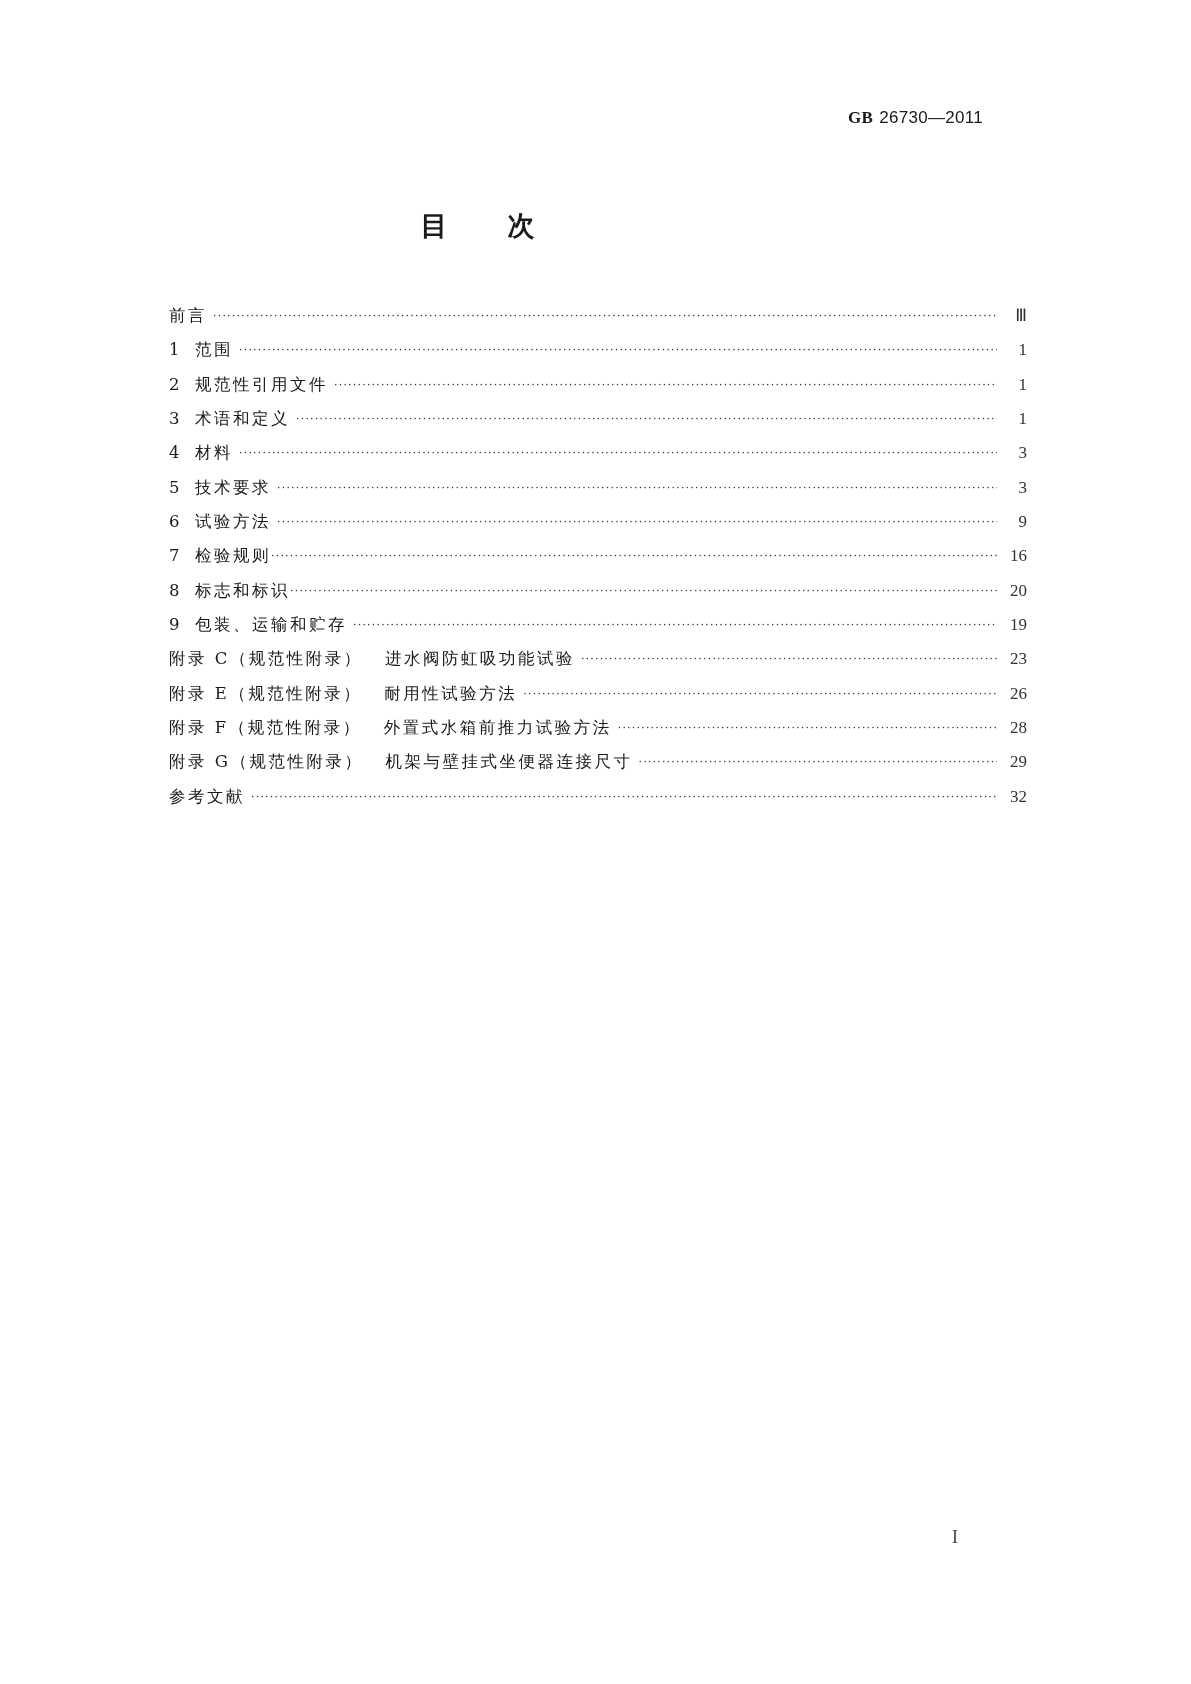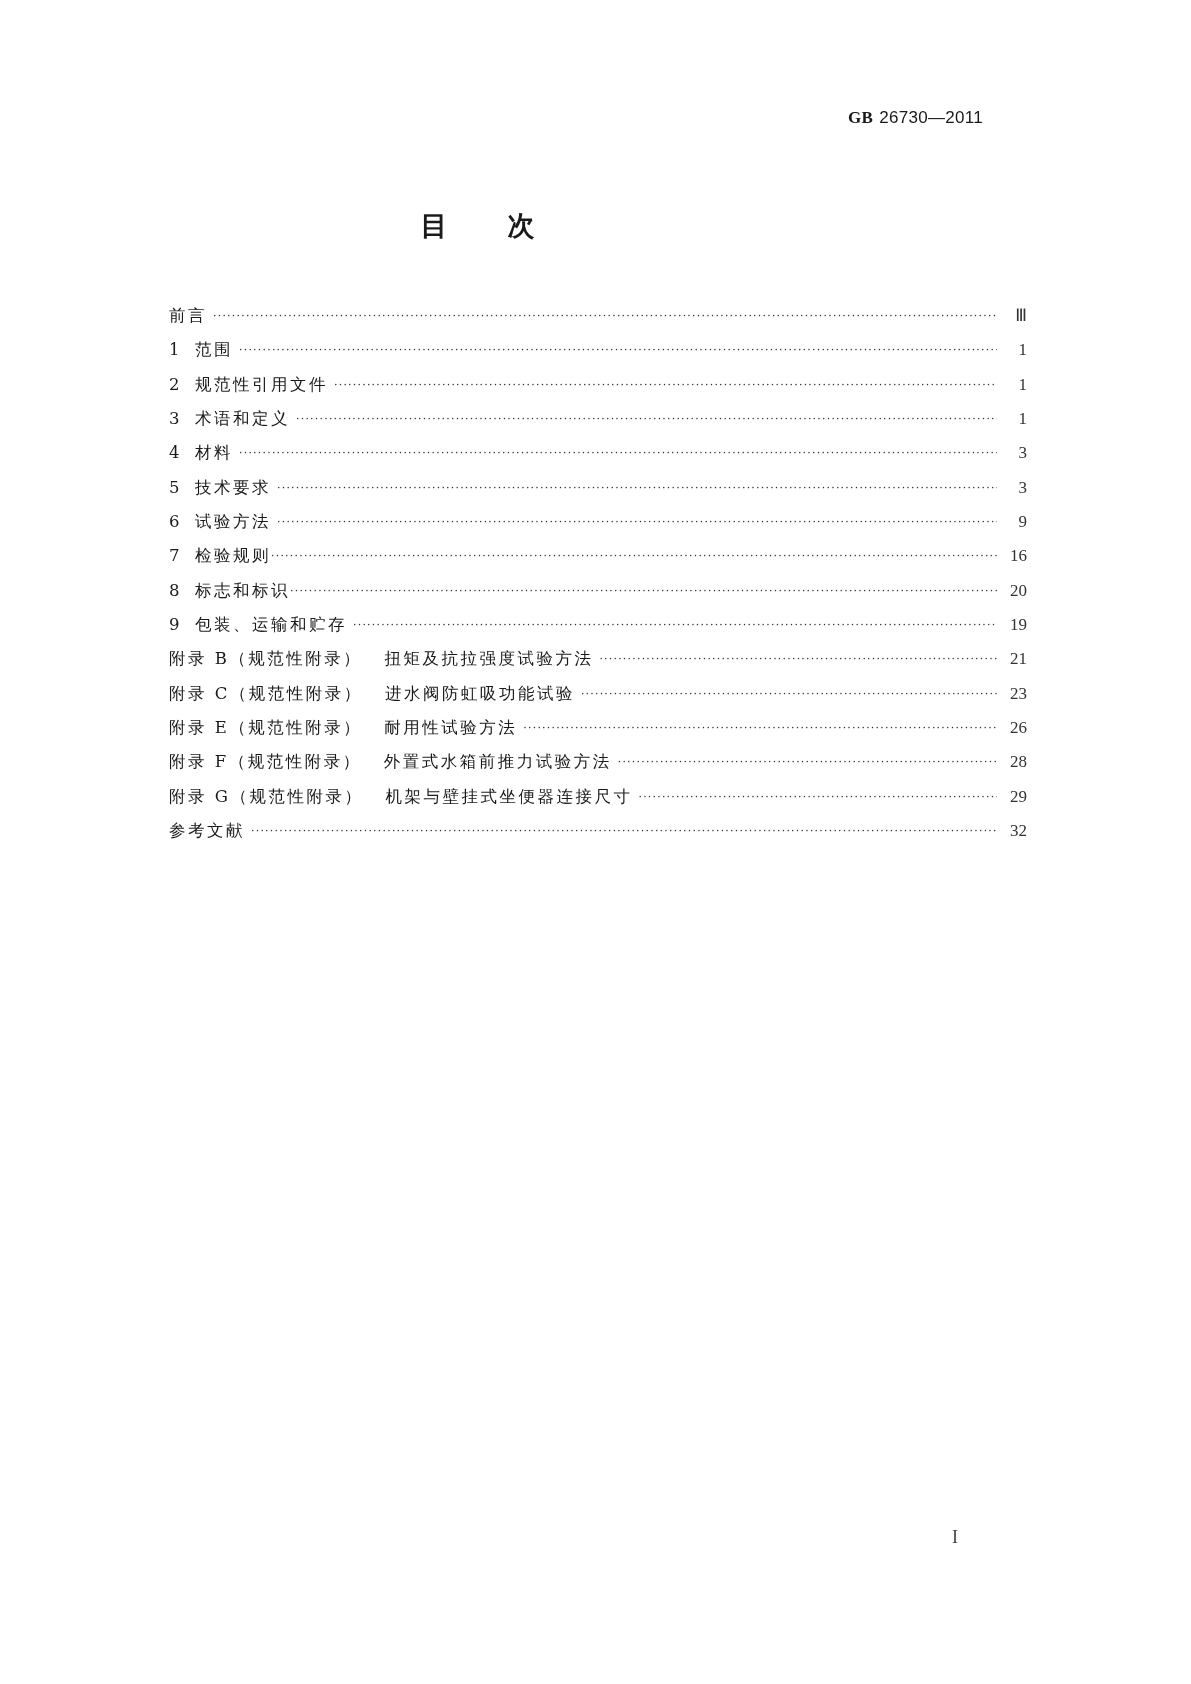--- a/index.html
+++ b/index.html
@@ -114,26 +114,20 @@
     <span class="page">20</span>
   </div>
   <div class="toc-row">
     <span class="num">9</span>
     <span class="label">包装、运输和贮存</span>
     <span class="leader"></span>
     <span class="page">19</span>
   </div>
 
   <div class="toc-row">
-    <span class="app-prefix">附录 B（规范性附录）</span>
-    <span class="label">扭矩及抗拉强度试验方法</span>
-    <span class="leader"></span>
-    <span class="page">21</span>
-  </div>
-  <div class="toc-row">
     <span class="app-prefix">附录 C（规范性附录）</span>
     <span class="label">进水阀防虹吸功能试验</span>
     <span class="leader"></span>
     <span class="page">23</span>
   </div>
   <div class="toc-row">
     <span class="app-prefix">附录 E（规范性附录）</span>
     <span class="label">耐用性试验方法</span>
     <span class="leader"></span>
     <span class="page">26</span>

